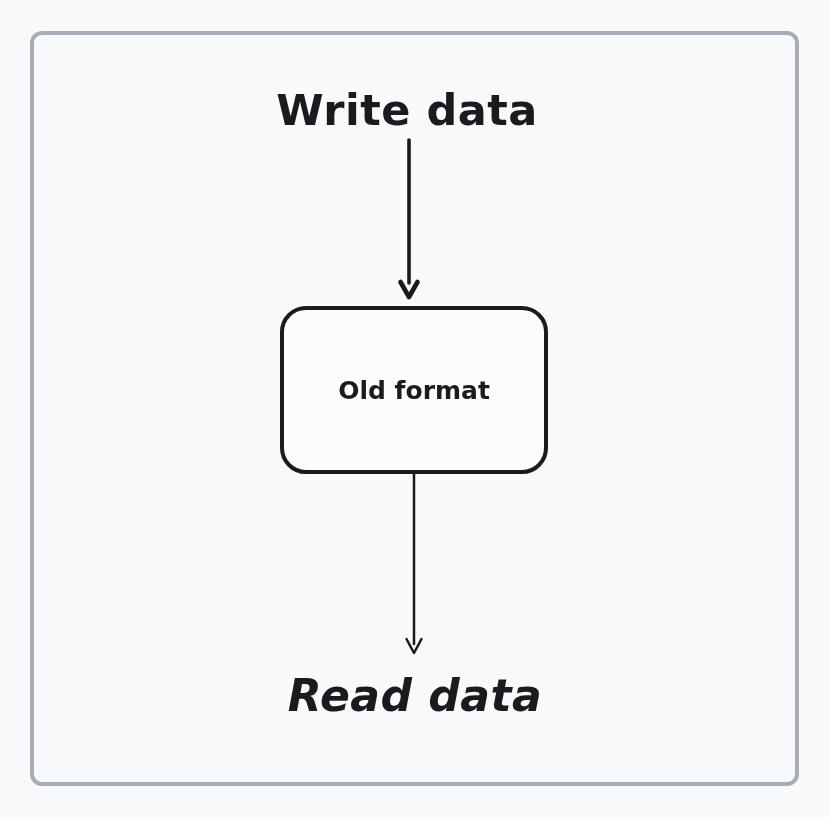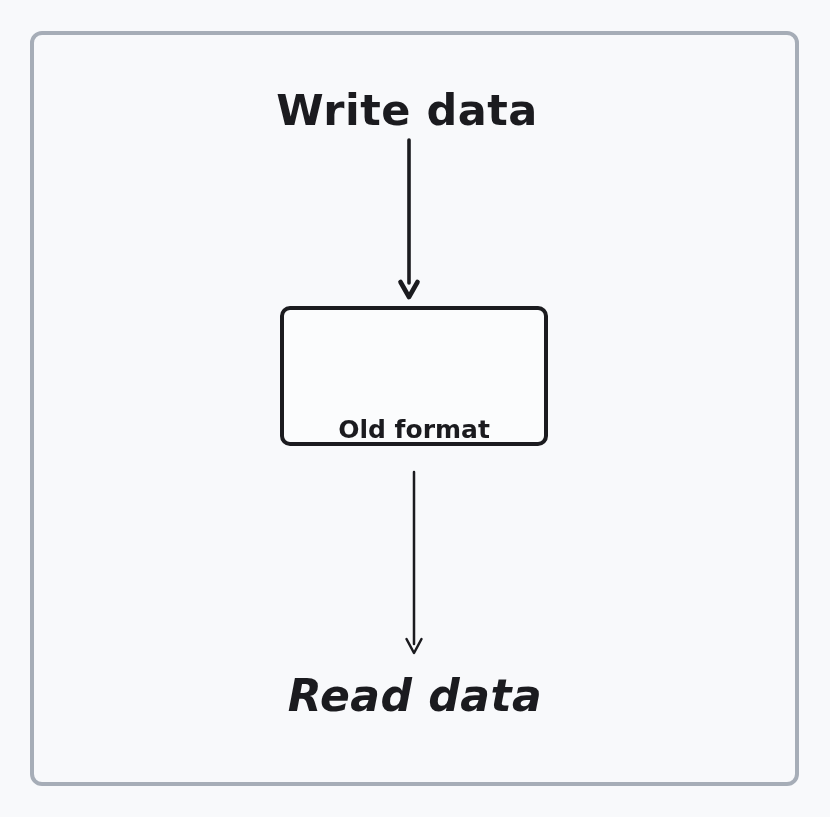--- a/index.html
+++ b/index.html
@@ -48,26 +48,26 @@
   .arrow-2 { left: 402px; top: 472px; }
   .arrow line, .arrow path {
     stroke: var(--ink);
     fill: none;
     stroke-linecap: round;
     stroke-linejoin: round;
   }
   .node-box {
     position: absolute;
     left: 280px; top: 306px;
-    width: 268px; height: 140px;
+    width: 268px; height: 168px;
     border: 4px solid var(--ink);
-    border-radius: 10px;
+    border-radius: 26px;
     background: var(--node-fill);
     display: flex;
-    align-items: flex-end;
+    align-items: center;
     justify-content: center;
   }
   .node-label {
     color: var(--ink);
     font-weight: 700;
     font-size: 25px;
     line-height: 1;
     white-space: nowrap;
   }
 </style>

